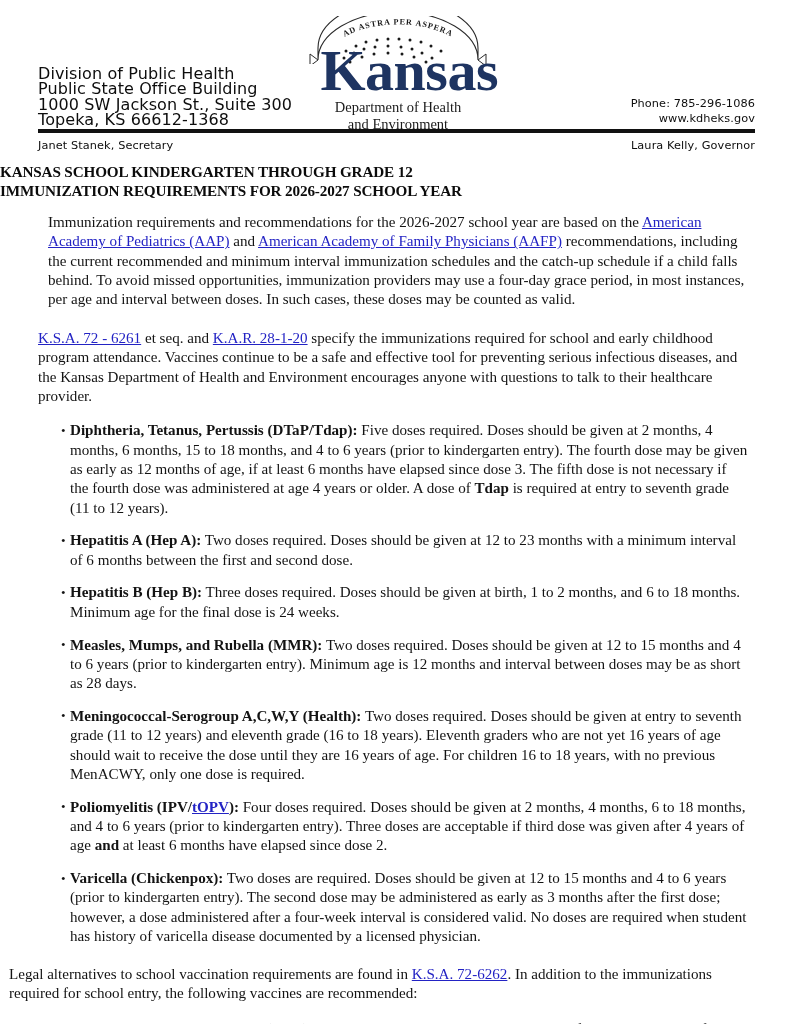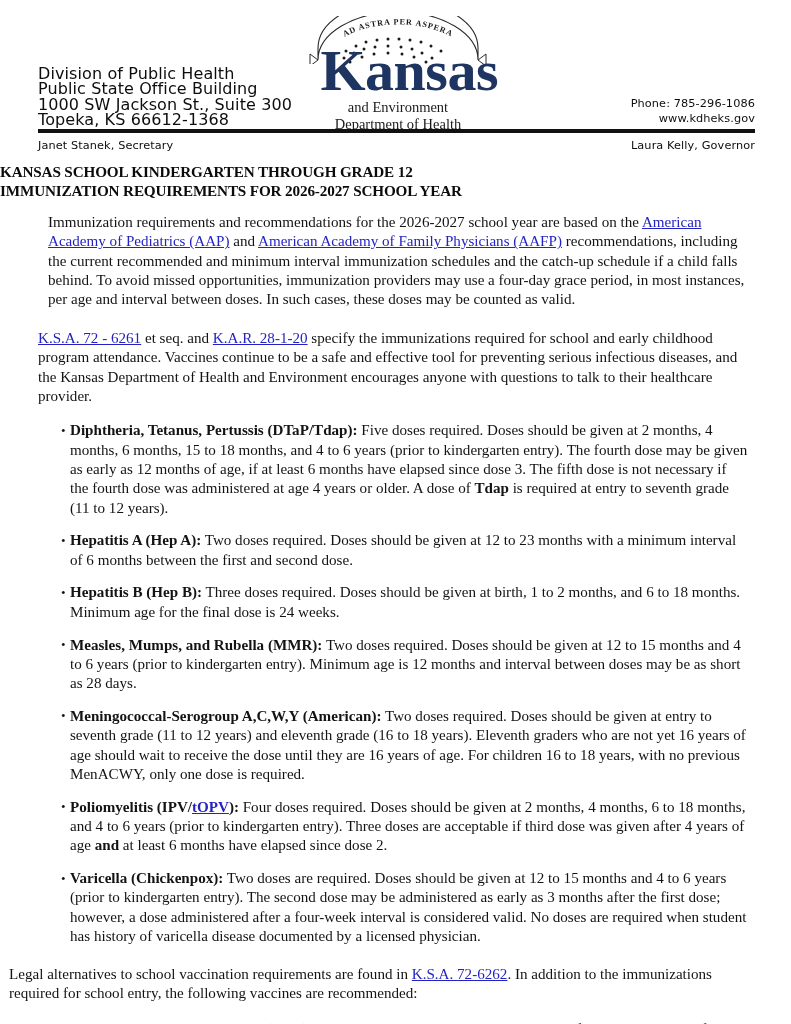--- a/index.html
+++ b/index.html
@@ -260,22 +260,22 @@
             <circle cx="76" cy="38" r="1.5"></circle>
               <circle cx="90" cy="37" r="1.5"></circle>
             <circle cx="104" cy="38" r="1.5"></circle>
               <circle cx="116" cy="41" r="1.5"></circle>
             <circle cx="128" cy="46" r="1.5"></circle>
           </g>
         </g>
       </svg>
       <div class="logo-kansas">Kansas</div>
       <div class="logo-dept">
+        <div>Department of Health</div>
         <div>and Environment</div>
-        <div>Department of Health</div>
       </div>
     </div>
 
     <div class="lh-contact">
       <div>Phone: 785-296-1086</div>
       <div>www.kdheks.gov</div>
     </div>
 
     <div class="lh-rule"></div>
 
@@ -297,21 +297,21 @@
     <ul class="vax-list">
 
       <li><b>Diphtheria, Tetanus, Pertussis (DTaP/Tdap):</b><span> Five doses required. Doses should be given at 2 months, 4 months, 6 months, 15 to 18 months, and 4 to 6 years (prior to kindergarten entry).  The fourth dose may be given as early as 12 months of age, if at least 6 months have elapsed since dose 3. The fifth dose is not necessary if the fourth dose was administered at age 4 years or older.  A dose of </span><b>Tdap</b><span> is required at entry to seventh grade (11 to 12 years).</span></li>
 
       <li><b>Hepatitis A (Hep A):</b><span> Two doses required.  Doses should be given at 12 to 23 months with a minimum interval of 6 months between the first and second dose.</span></li>
 
       <li><b>Hepatitis B (Hep B):</b><span> Three doses required.  Doses should be given at birth, 1 to 2 months, and 6 to 18 months.  Minimum age for the final dose is 24 weeks.</span></li>
 
       <li><b>Measles, Mumps, and Rubella (MMR):</b><span> Two doses required.  Doses should be given at 12 to 15 months and 4 to 6 years (prior to kindergarten entry). Minimum age is 12 months and interval between doses may be as short as 28 days.</span></li>
 
-      <li><b>Meningococcal-Serogroup A,C,W,Y (American):</b><span> Two doses required.  Doses should be given at entry to seventh grade (11 to 12 years) and eleventh grade (16 to 18 years). Eleventh graders who are not yet 16 years of age should wait to receive the dose until they are 16 years of age.  For children 16 to 18 years, with no previous MenACWY, only one dose is required.</span></li>
+      <li><b>Meningococcal-Serogroup A,C,W,Y (Health):</b><span> Two doses required.  Doses should be given at entry to seventh grade (11 to 12 years) and eleventh grade (16 to 18 years). Eleventh graders who are not yet 16 years of age should wait to receive the dose until they are 16 years of age.  For children 16 to 18 years, with no previous MenACWY, only one dose is required.</span></li>
 
       <li><b>Poliomyelitis (IPV/</b><b class="doclink">tOPV</b><b>):</b><span> Four doses required. Doses should be given at 2 months, 4 months, 6 to 18 months, and 4 to 6 years (prior to kindergarten entry).  Three doses are acceptable if third dose was given after 4 years of age </span><b>and</b><span> at least 6 months have elapsed since dose 2.</span></li>
 
       <li><b>Varicella (Chickenpox):</b><span>  Two doses are required.  Doses should be given at 12 to 15 months and 4 to 6 years (prior to kindergarten entry). The second dose may be administered as early as 3 months after the first dose; however, a dose administered after a four-week interval is considered valid.  No doses are required when student has history of varicella disease documented by a licensed physician.</span></li>
     </ul>
 
     <p class="para p-legal"><span>Legal alternatives to school vaccination requirements are found in </span><span class="doclink nowrap">K.S.A. 72-6262</span><span>. In addition to the immunizations required for school entry, the following vaccines are recommended:</span></p>
 
     <ul class="rec-list">
       <li><b>Human Papillomavirus (HPV):</b><span> Two doses </span><i>recommended</i><span> at 9 to 12 years of age or three doses if the series is started after 15 years.</span></li>

